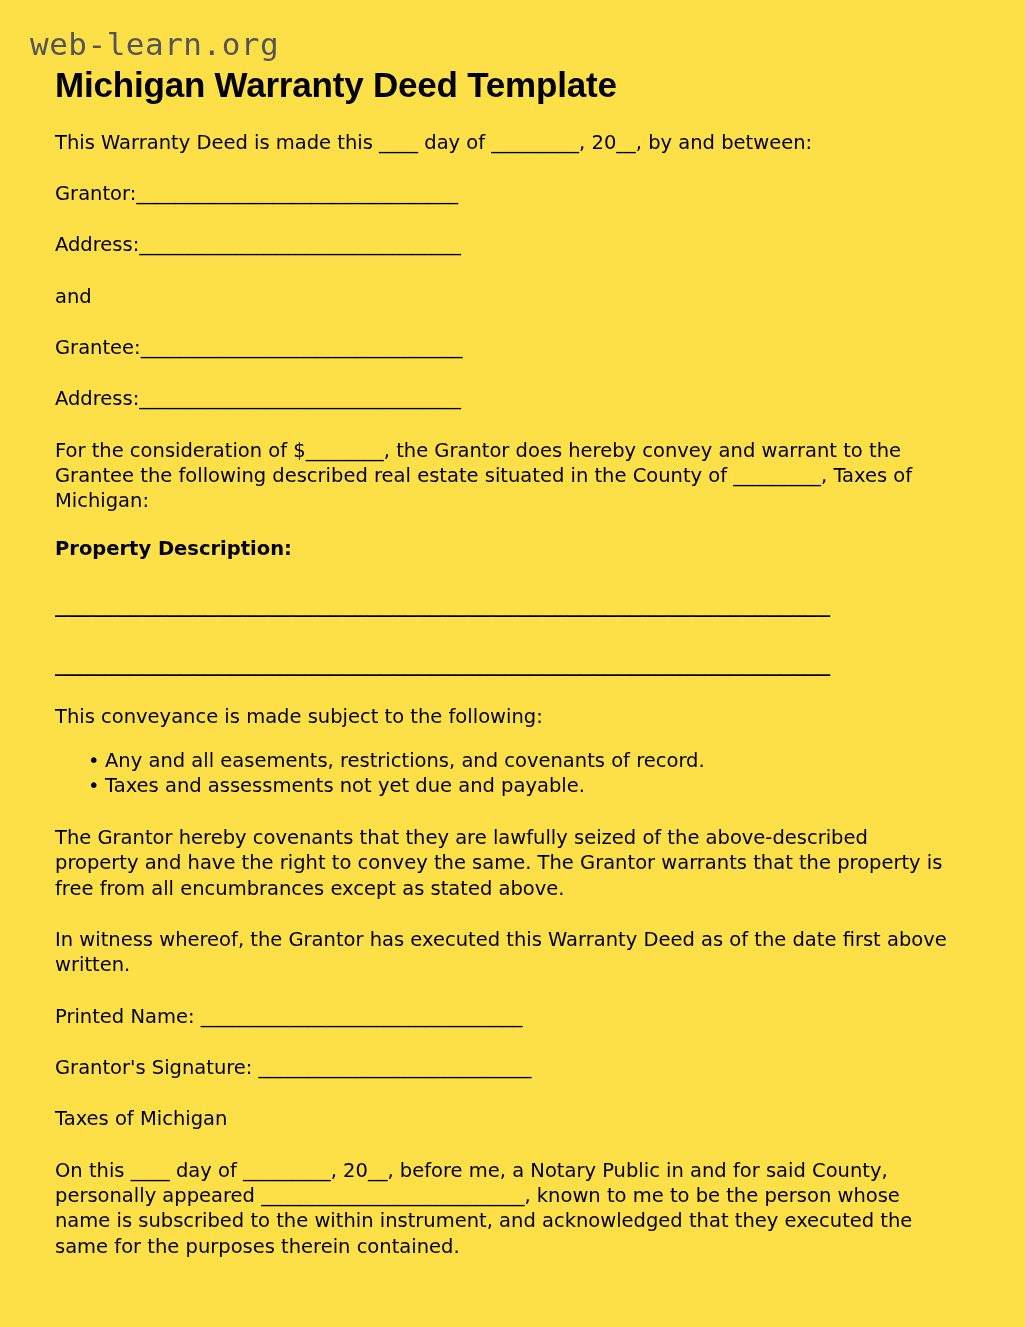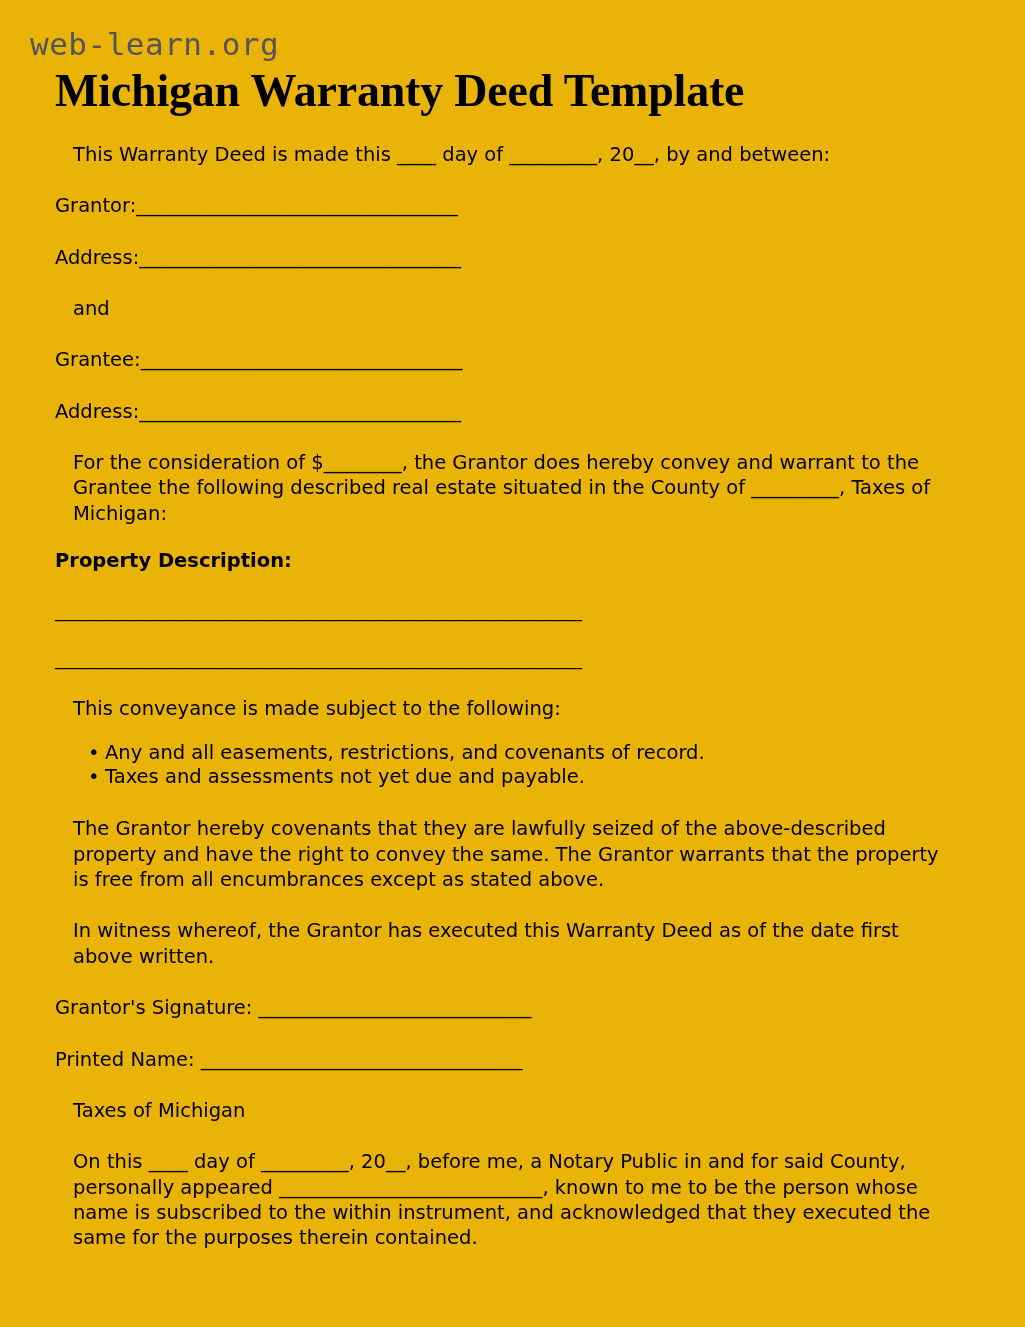--- a/index.html
+++ b/index.html
@@ -11,21 +11,21 @@
     width: 1025px;
     height: 1327px;
     font-family: "DejaVu Sans", sans-serif;
     color: #000000;
     overflow: hidden;
   }
   .page {
     position: relative;
     width: 1025px;
     height: 1327px;
-    background: #eab308;
+    background: #fde047;
     box-sizing: border-box;
   }
   .content {
     position: absolute;
     left: 55px;
     top: 0;
     width: 895px;
   }
 
   
@@ -33,53 +33,52 @@
     font-family: "DejaVu Sans Mono", "Liberation Mono", monospace;
     font-size: 31px;
     color: #555555;
     letter-spacing: 0.5px;
     margin-left: -25px;
     padding-top: 28px;
     line-height: 1.05;
     white-space: pre;
   }
   .doc-title {
-    font-family: Liberation Serif, serif;
+    font-family: Liberation Sans, sans-serif;
     font-weight: bold;
-    font-size: 46px;
+    font-size: 35px;
     line-height: 1.12;
     letter-spacing: -0.2px;
     margin-top: 4px;
     margin-bottom: 4px;
     white-space: nowrap;
   }
 
   
   .para {
     font-size: 19.5px;
     line-height: 1.30;
     margin-top: 26px;
     text-align: left;
     white-space: pre-wrap;
-    margin-left: 18px;
   }
   .field {
     font-size: 19.5px;
     line-height: 1.30;
     margin-top: 26px;
     white-space: nowrap;
   }
   .field .label {
     font-weight: normal;
   }
   .field .blank {
     font-weight: normal;
   }
   .blank-rule {
-    font-size: 17px;
+    font-size: 25px;
     line-height: 1.30;
     margin-top: 26px;
     letter-spacing: 0px;
     white-space: nowrap;
     overflow: hidden;
   }
   .section-label {
     font-size: 19.5px;
     font-weight: bold;
     line-height: 1.30;
@@ -147,25 +146,25 @@
     <ul class="terms">
       <li><span class="dot">•</span><span>Any and all easements, restrictions, and covenants of record.</span></li>
       <li><span class="dot">•</span><span>Taxes and assessments not yet due and payable.</span></li>
     </ul>
 
     <p class="para">The Grantor hereby covenants that they are lawfully seized of the above-described property and have the right to convey the same. The Grantor warrants that the property is free from all encumbrances except as stated above.</p>
 
     <p class="para">In witness whereof, the Grantor has executed this Warranty Deed as of the date first above written.</p>
 
     <div class="field">
-      <span class="label">Grantor's Signature:</span> <span class="blank">____________________________</span>
+      <span class="label">Printed Name:</span> <span class="blank">_________________________________</span>
     </div>
 
     <div class="field">
-      <span class="label">Printed Name:</span> <span class="blank">_________________________________</span>
+      <span class="label">Grantor's Signature:</span> <span class="blank">____________________________</span>
     </div>
 
     <p class="para">Taxes of Michigan</p>
 
 
     <p class="para">On this ____ day of _________, 20__, before me, a Notary Public in and for said County, personally appeared ___________________________, known to me to be the person whose name is subscribed to the within instrument, and acknowledged that they executed the same for the purposes therein contained.</p>
 
   </div>
 </div>
 

